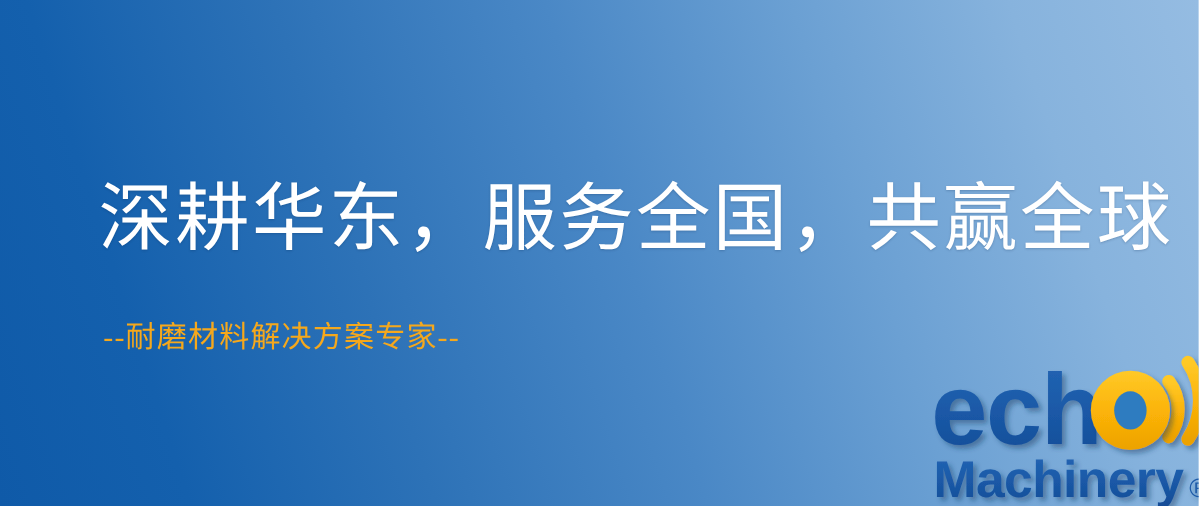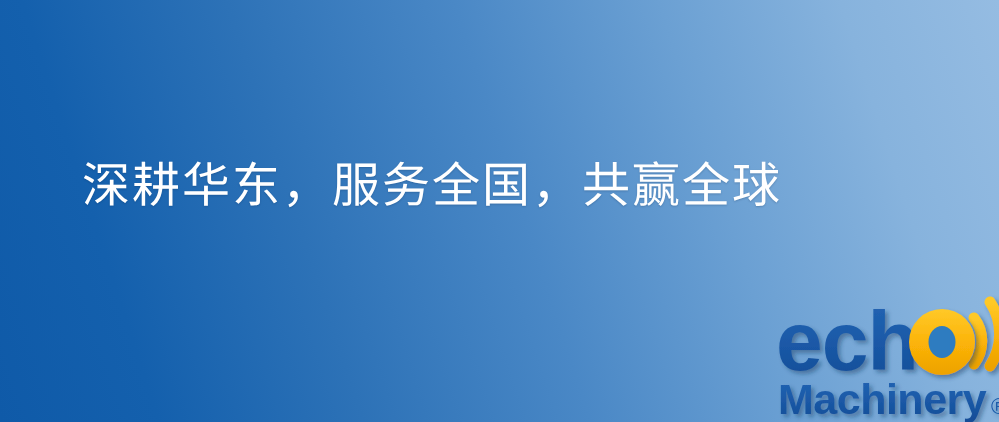--- a/index.html
+++ b/index.html
@@ -24,23 +24,23 @@
                  #87b3dd 86%,
                  #95bce2 100%);
     font-family: "Liberation Sans", "DejaVu Sans", sans-serif;
     user-select: none;
   }
 
   
   .headline {
     position: absolute;
     left: 82px;
-    top: 158px;
+    top: 147px;
     font-family: "Liberation Serif", "DejaVu Serif", serif;
-    font-size: 48px;
+    font-size: 62px;
     line-height: 1.18;
     font-weight: 400;
     color: #ffffff;
     letter-spacing: 2px;
     white-space: nowrap;
     text-shadow: 0 1px 2px rgba(0, 30, 70, 0.22);
   }
 
   
   .subtitle {
@@ -72,20 +72,21 @@
     overflow: visible;
   }
 </style>
 </head>
 <body>
 
 <div class="banner">
 
   <div class="headline">深耕华东，服务全国，共赢全球</div>
 
+  <div class="subtitle">--耐磨材料解决方案专家--</div>
 
   <div class="logo">
     <svg viewBox="0 0 256 126" xmlns="http://www.w3.org/2000/svg" aria-hidden="true">
       <defs>
         <filter id="logoShadow" x="-30%" y="-30%" width="170%" height="170%">
           <feDropShadow dx="3" dy="3" stdDeviation="2.2" flood-color="#123a63" flood-opacity="0.45"></feDropShadow>
         </filter>
         <linearGradient id="blueFace" x1="0" y1="0" x2="0" y2="1">
           <stop offset="0%" stop-color="#2366b5"></stop>
           <stop offset="55%" stop-color="#1a58a6"></stop>

